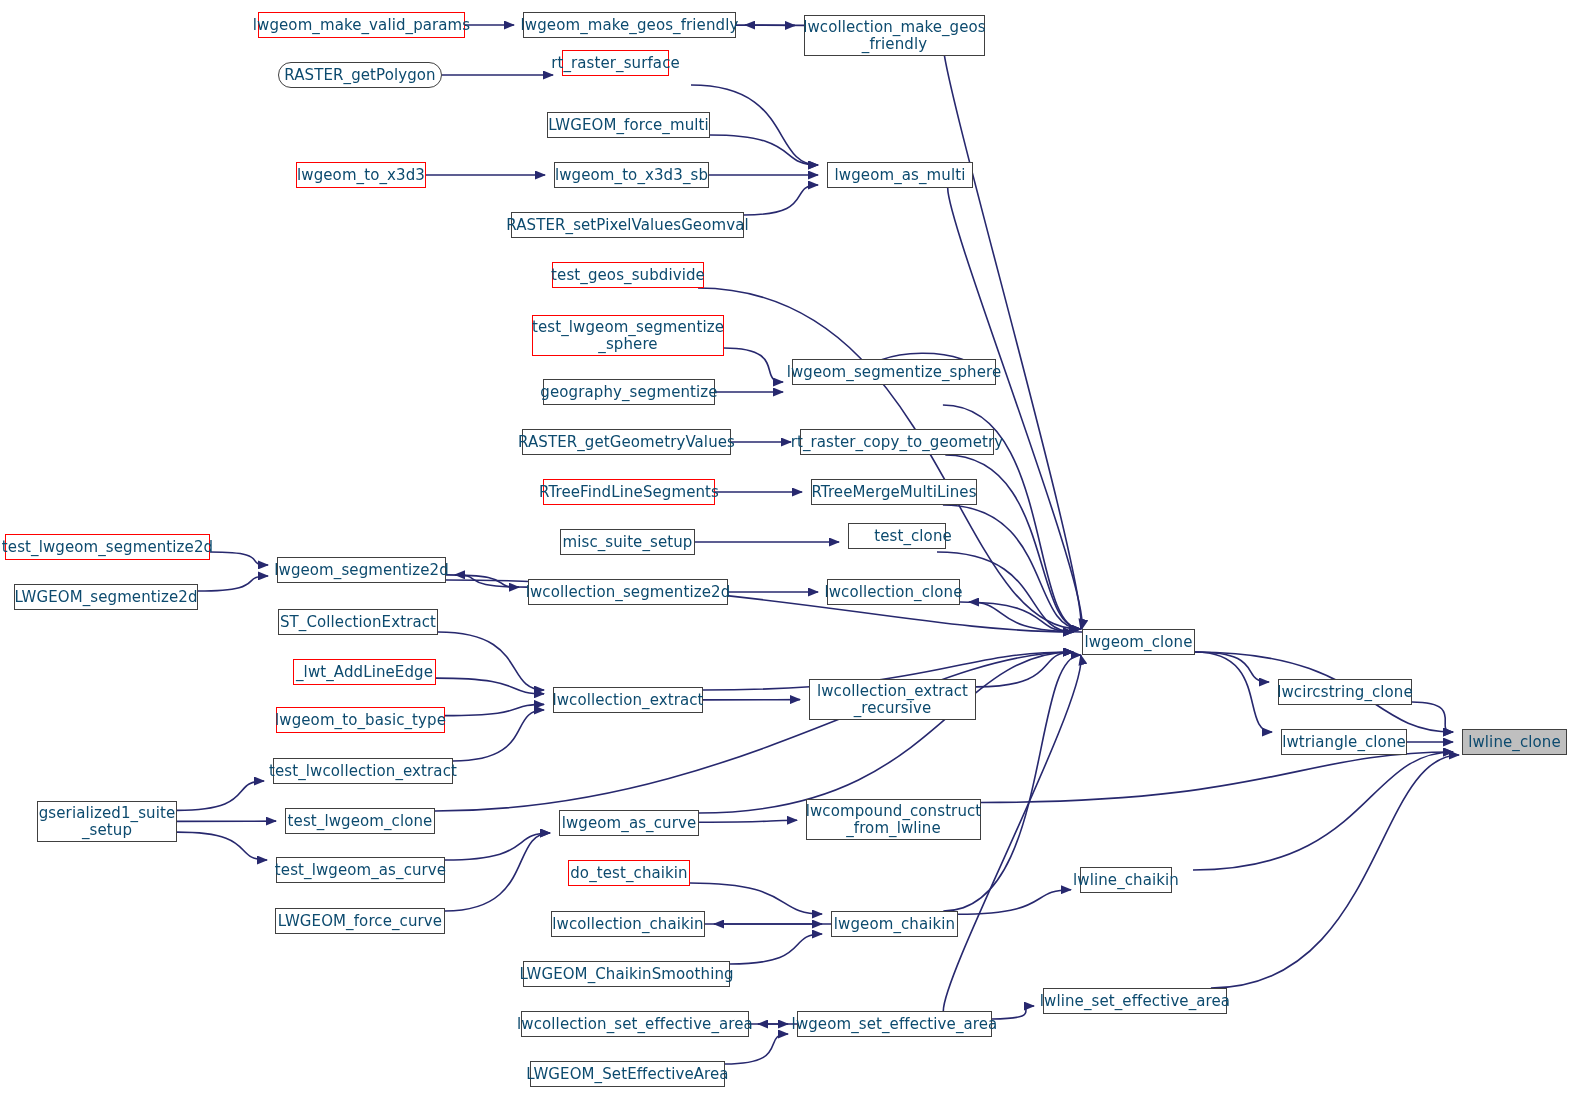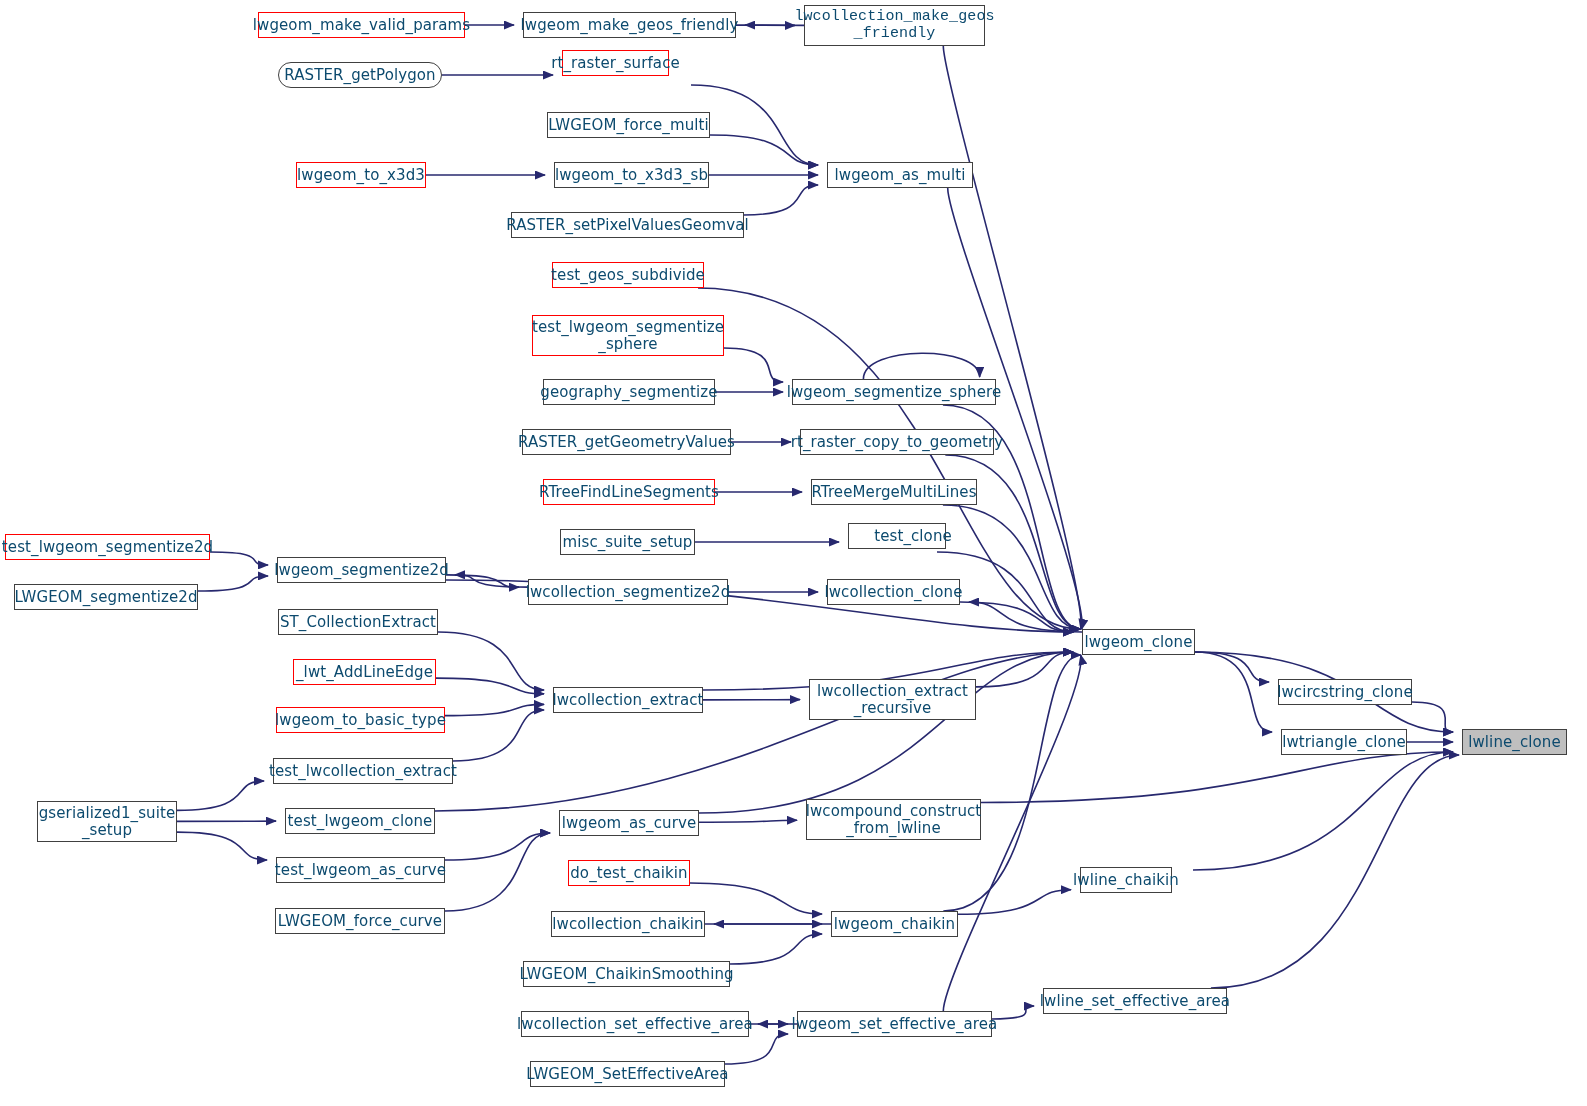--- a/index.html
+++ b/index.html
@@ -86,34 +86,34 @@
         <path d="M1195,652 C1268.65,652 1237.4925,682 1269,682" fill="none" stroke="#27286e" stroke-width="1.6" marker-end="url(#ah)"></path>
         <path d="M1195,652 C1270.3,652 1239.585,732 1272,732" fill="none" stroke="#27286e" stroke-width="1.6" marker-end="url(#ah)"></path>
         <path d="M1195,652 C1369.85,652 1365.8325,732 1453,732" fill="none" stroke="#27286e" stroke-width="1.6" marker-end="url(#ah)"></path>
         <path d="M1412,702 C1467.5,702 1431.475,732 1453,732" fill="none" stroke="#27286e" stroke-width="1.6" marker-end="url(#ah)"></path>
         <path d="M1407,742 C1465.25,742 1429.9625,742 1453,742" fill="none" stroke="#27286e" stroke-width="1.6" marker-end="url(#ah)"></path>
       </g>
   </svg>
   <div id="node-layer">
       <div class="node red" style="left: 258px; top: 12px; width: 207px; height: 26px;">lwgeom_make_valid_params</div>
       <div class="node" style="left: 523px; top: 12px; width: 213px; height: 26px;">lwgeom_make_geos_friendly</div>
-      <div class="node" style="left: 804px; top: 5px; width: 181px; height: 41px; font-family: Liberation Mono, monospace;">lwcollection_make_geos
+      <div class="node" style="left: 804px; top: 15px; width: 181px; height: 41px;">lwcollection_make_geos
 _friendly</div>
       <div class="node" style="left: 278px; top: 62px; width: 164px; height: 26px; border-radius: 13px;">RASTER_getPolygon</div>
       <div class="node red" style="left: 562px; top: 50px; width: 107px; height: 26px;">rt_raster_surface</div>
       <div class="node" style="left: 547px; top: 112px; width: 163px; height: 26px;">LWGEOM_force_multi</div>
       <div class="node red" style="left: 296px; top: 162px; width: 130px; height: 26px;">lwgeom_to_x3d3</div>
       <div class="node" style="left: 554px; top: 162px; width: 155px; height: 26px;">lwgeom_to_x3d3_sb</div>
       <div class="node" style="left: 827px; top: 162px; width: 146px; height: 26px;">lwgeom_as_multi</div>
       <div class="node" style="left: 511px; top: 212px; width: 233px; height: 26px;">RASTER_setPixelValuesGeomval</div>
       <div class="node red" style="left: 552px; top: 262px; width: 152px; height: 26px;">test_geos_subdivide</div>
       <div class="node red" style="left: 532px; top: 315px; width: 192px; height: 41px;">test_lwgeom_segmentize
 _sphere</div>
       <div class="node" style="left: 543px; top: 379px; width: 172px; height: 26px;">geography_segmentize</div>
-      <div class="node" style="left: 792px; top: 379px; width: 204px; height: 26px;">lwgeom_segmentize_sphere</div>
+      <div class="node" style="left: 792px; top: 359px; width: 204px; height: 26px;">lwgeom_segmentize_sphere</div>
       <div class="node" style="left: 522px; top: 429px; width: 209px; height: 26px;">RASTER_getGeometryValues</div>
       <div class="node" style="left: 800px; top: 429px; width: 194px; height: 26px;">rt_raster_copy_to_geometry</div>
       <div class="node red" style="left: 543px; top: 479px; width: 172px; height: 26px;">RTreeFindLineSegments</div>
       <div class="node" style="left: 811px; top: 479px; width: 166px; height: 26px;">RTreeMergeMultiLines</div>
       <div class="node red" style="left: 5px; top: 534px; width: 205px; height: 26px;">test_lwgeom_segmentize2d</div>
       <div class="node" style="left: 560px; top: 529px; width: 135px; height: 26px;">misc_suite_setup</div>
       <div class="node" style="left: 848px; top: 523px; width: 98px; height: 26px; padding-left: 32px;">test_clone</div>
       <div class="node" style="left: 277px; top: 557px; width: 169px; height: 26px;">lwgeom_segmentize2d</div>
       <div class="node" style="left: 14px; top: 584px; width: 184px; height: 26px;">LWGEOM_segmentize2d</div>
       <div class="node" style="left: 528px; top: 579px; width: 200px; height: 26px;">lwcollection_segmentize2d</div>

